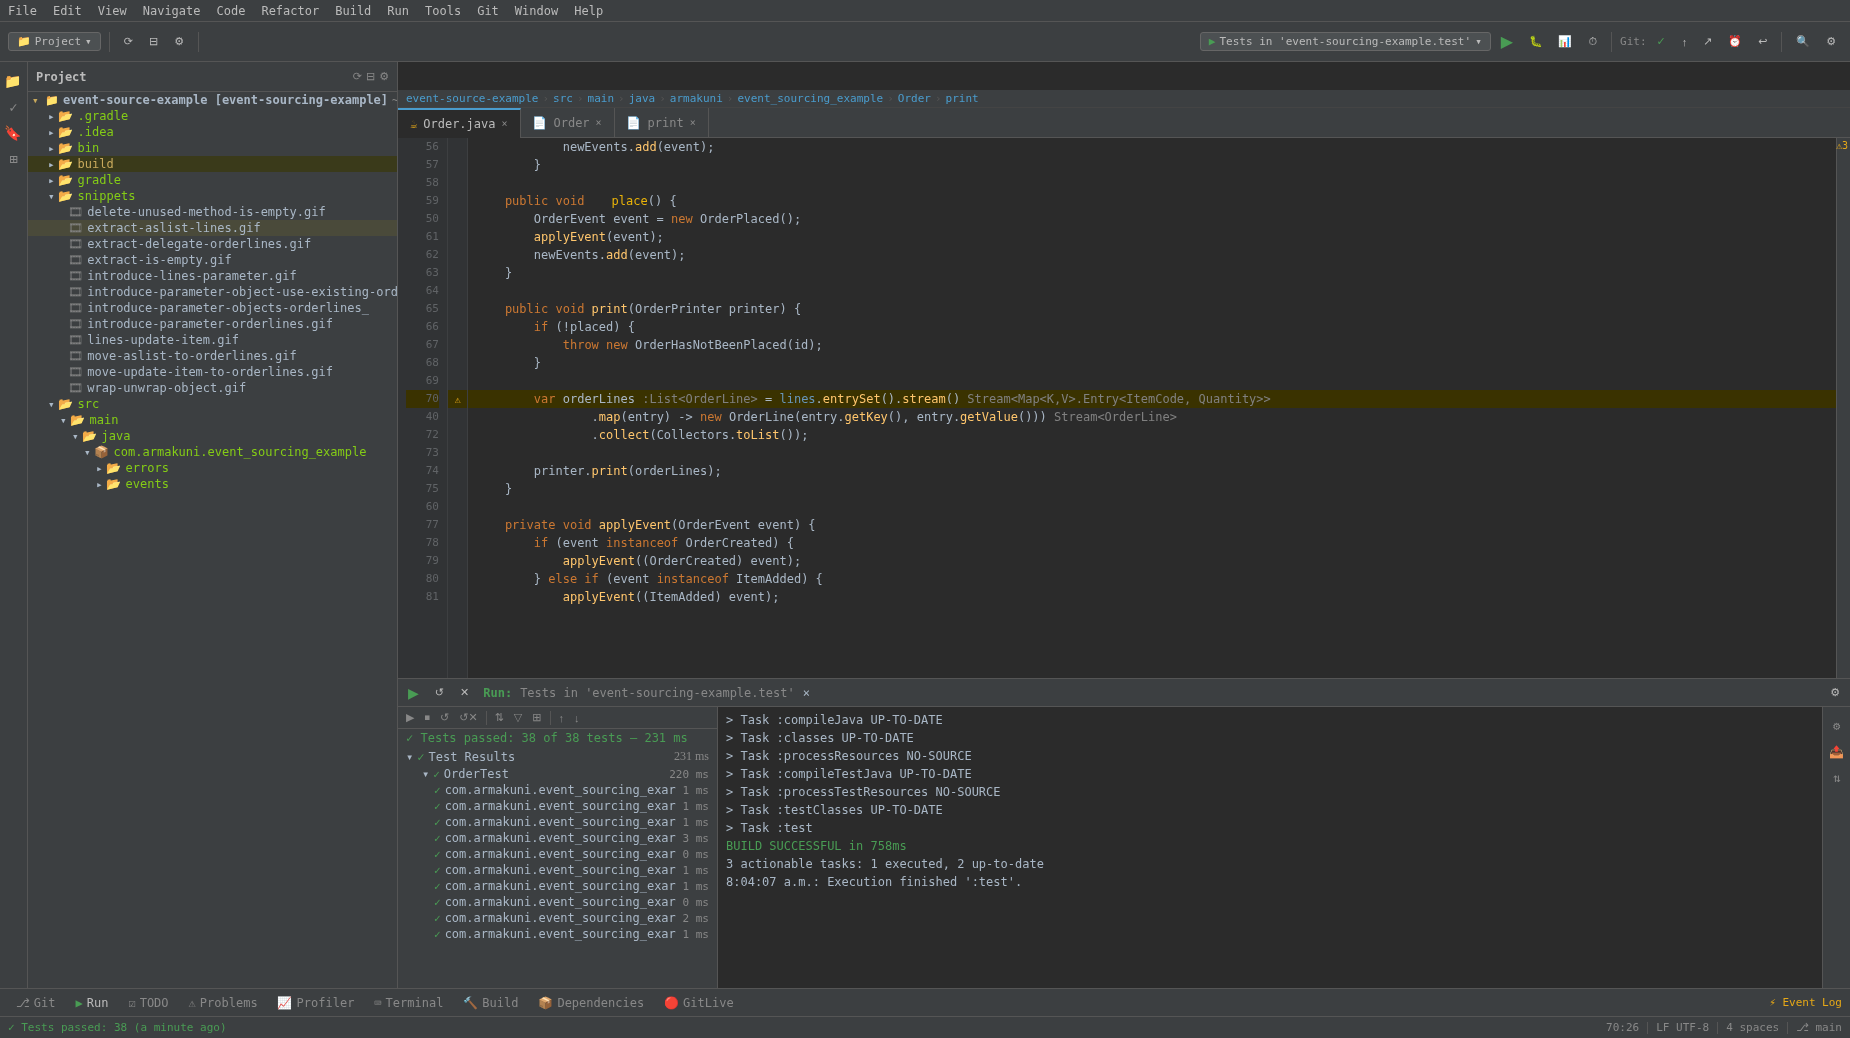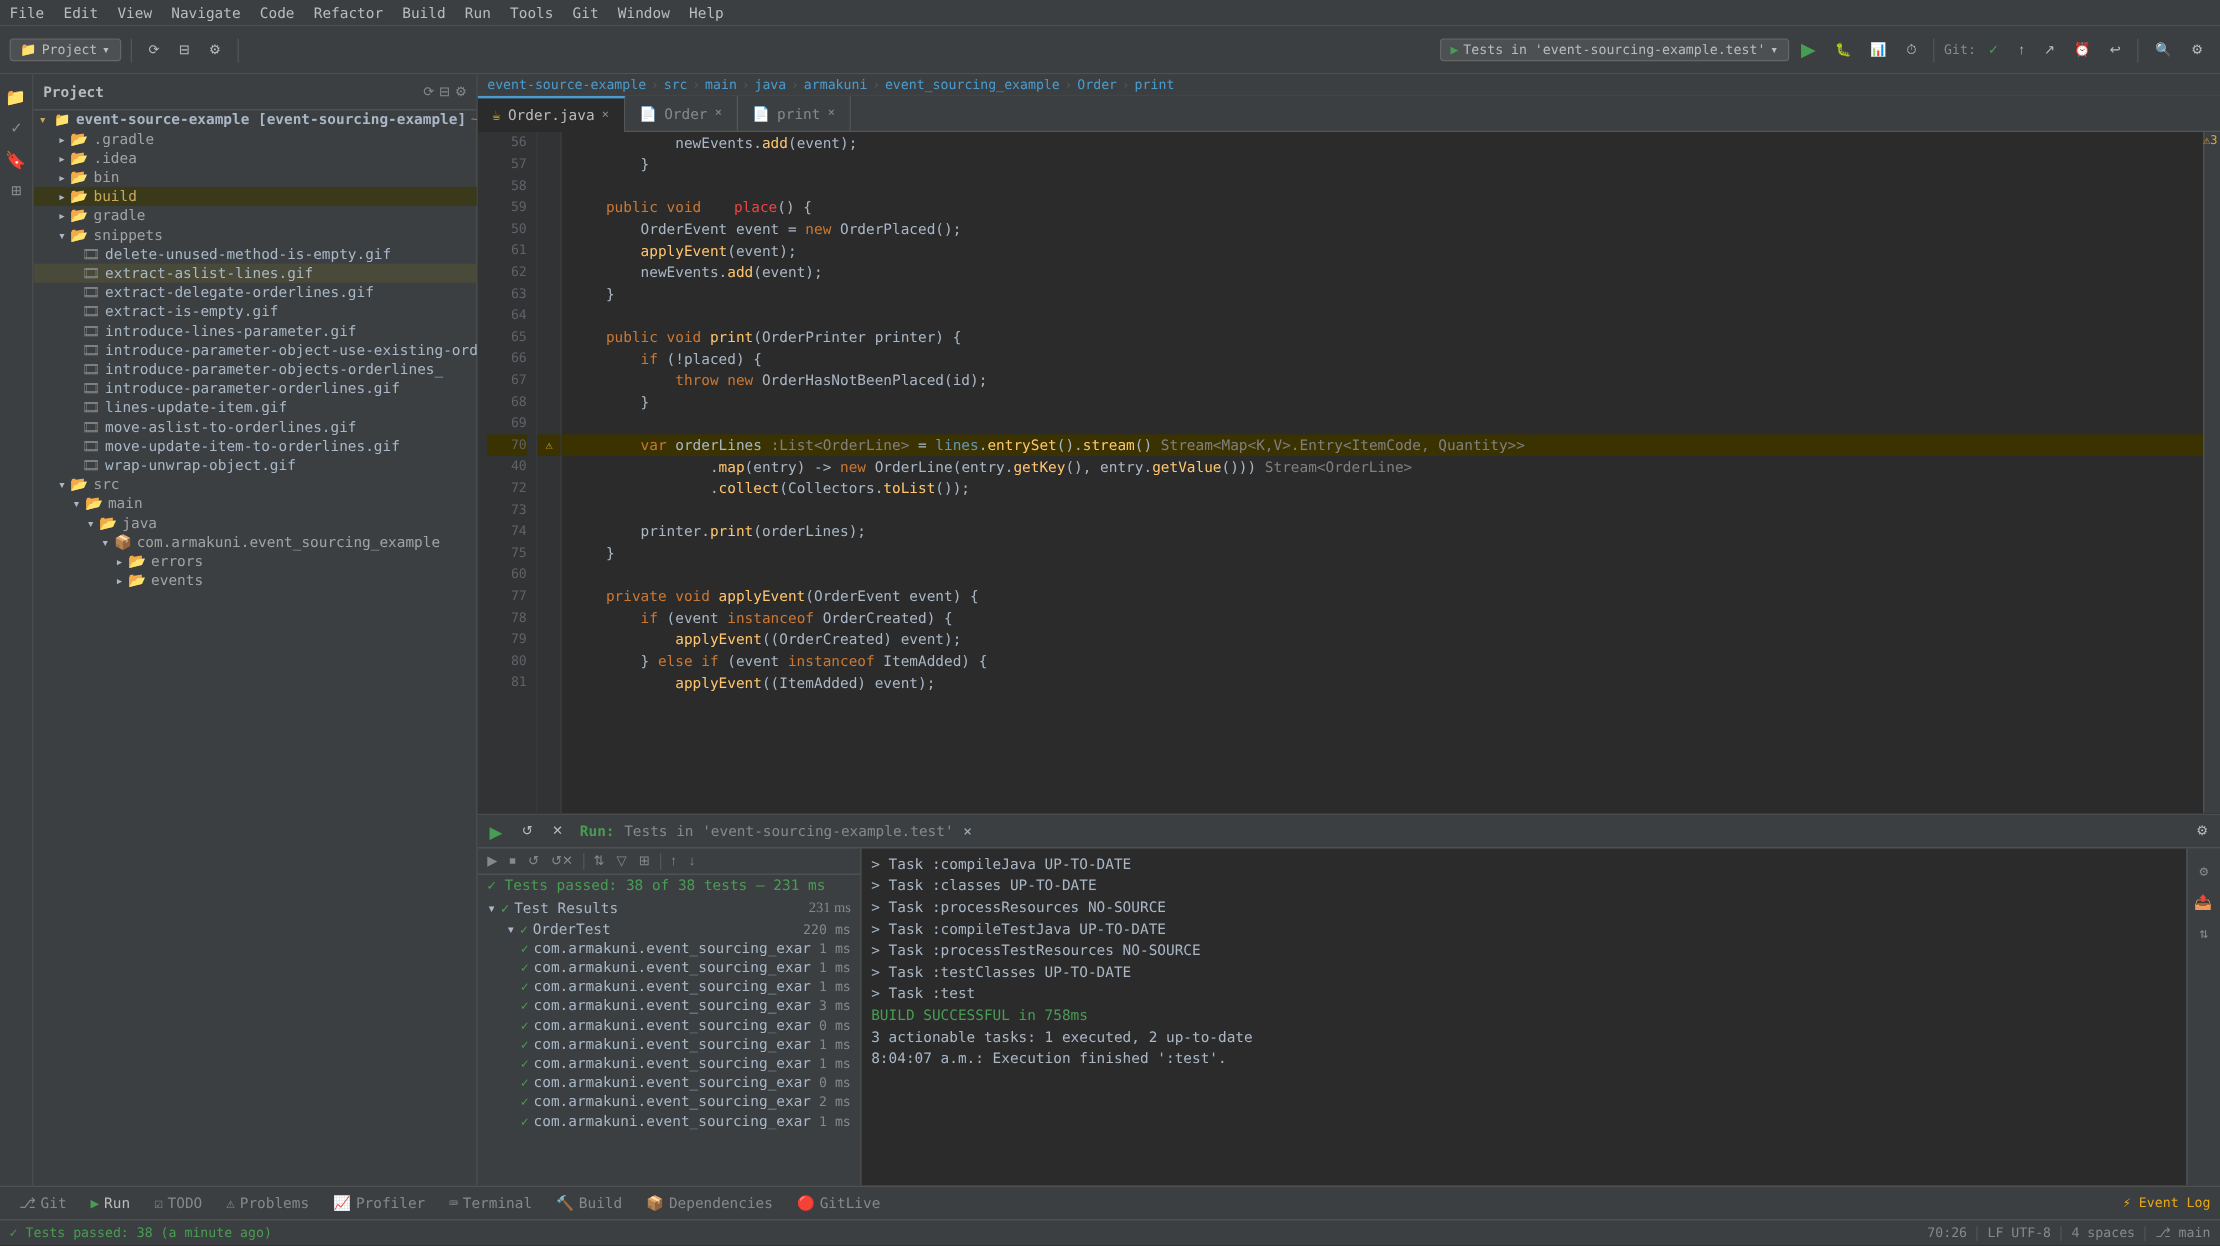--- a/index.html
+++ b/index.html
@@ -19,21 +19,21 @@
     .sidebar { width: 370px; background: #3c3f41; border-right: 1px solid #555; display: flex; flex-direction: column; flex-shrink: 0; }
     .sidebar-header { display: flex; align-items: center; padding: 4px 8px; background: #3c3f41; border-bottom: 1px solid #555; height: 30px; }
     .sidebar-title { color: #bbbbbb; font-size: 12px; font-weight: bold; }
     .sidebar-actions { margin-left: auto; display: flex; gap: 4px; }
     .sidebar-action-btn { background: transparent; border: none; color: #888; cursor: pointer; font-size: 11px; }
     
     .file-tree { flex: 1; overflow-y: auto; font-size: 12px; }
     .tree-item { display: flex; align-items: center; padding: 1px 0; padding-left: 8px; cursor: pointer; white-space: nowrap; }
     .tree-item.selected { background: #4c5052; }
     .tree-item .icon { margin-right: 4px; font-size: 11px; }
-    .tree-item .label { color: #a3a3a3; font-size: 12px; }
+    .tree-item .label { color: #84cc16; font-size: 12px; }
     .tree-item .label.gif { color: #a9b7c6; }
     .folder-icon { color: #c8a95c; }
     
     
     .editor-area { flex: 1; display: flex; flex-direction: column; overflow: hidden; }
     
     
     .tab-bar { background: #3c3f41; display: flex; align-items: center; border-bottom: 1px solid #555; height: 30px; flex-shrink: 0; }
     .tab { display: flex; align-items: center; padding: 0 12px; height: 30px; cursor: pointer; border-right: 1px solid #555; font-size: 12px; color: #888; gap: 6px; }
     .tab.active { background: #2b2b2b; color: #bbbbbb; border-top: 2px solid #4a9ccd; }
@@ -85,21 +85,21 @@
     
     .bottom-toolbar { height: 28px; background: #3c3f41; border-top: 1px solid #555; display: flex; align-items: center; padding: 0 8px; gap: 4px; flex-shrink: 0; }
     .bottom-toolbar-tab { display: flex; align-items: center; gap: 4px; padding: 2px 8px; font-size: 12px; color: #888; cursor: pointer; border-radius: 3px; }
     .bottom-toolbar-tab.active { color: #bbbbbb; }
     
     
     ::-webkit-scrollbar { width: 8px; height: 8px; }
     ::-webkit-scrollbar-track { background: #3c3f41; }
     ::-webkit-scrollbar-thumb { background: #555; border-radius: 4px; }
     
-    .breadcrumb { display: flex; align-items: center; padding: 2px 8px; background: #3c3f41; border-bottom: 1px solid #444; font-size: 11px; color: #888; gap: 4px; flex-shrink: 0; }
+    .breadcrumb { display: flex; align-items: center; padding: 2px 8px; background: #3c3f41; border-bottom: 1px solid #444; font-size: 11px; color: #888; gap: 4px; flex-shrink: 0; margin-top: 28px; }
     .breadcrumb span { color: #888; }
     .breadcrumb a { color: #4a9ccd; cursor: pointer; text-decoration: none; }
     .breadcrumb .sep { color: #555; }
     
     .left-strip { width: 28px; background: #3c3f41; border-right: 1px solid #555; display: flex; flex-direction: column; align-items: center; padding-top: 8px; gap: 4px; flex-shrink: 0; }
     .left-strip-btn { width: 22px; height: 22px; display: flex; align-items: center; justify-content: center; color: #888; cursor: pointer; font-size: 14px; border-radius: 3px; }
     
     .right-strip { width: 28px; background: #3c3f41; border-left: 1px solid #555; display: flex; flex-direction: column; align-items: center; padding-top: 8px; gap: 4px; flex-shrink: 0; }
     
     .inner-main { display: flex; flex: 1; overflow: hidden; }
@@ -408,21 +408,21 @@
           <div class="gutter-item"></div>
           <div class="gutter-item"></div>
           <div class="gutter-item"></div>
           <div class="gutter-item"></div>
         </div>
 
         <div class="code-content">
           <div class="code-line"><span style="color:#a9b7c6;">            newEvents.</span><span style="color:#ffc66d;">add</span><span style="color:#a9b7c6;">(event);</span></div>
           <div class="code-line"><span style="color:#a9b7c6;">        }</span></div>
           <div class="code-line"></div>
-          <div class="code-line"><span class="kw">    public void </span><span style="color:#ef4444;padding-left:20px;">place</span><span style="color:#a9b7c6;">() {</span></div>
+          <div class="code-line"><span class="kw">    public void </span><span style="color:#eab308;padding-left:20px;">place</span><span style="color:#a9b7c6;">() {</span></div>
           <div class="code-line"><span style="color:#a9b7c6;">        OrderEvent event = </span><span class="kw">new </span><span style="color:#a9b7c6;">OrderPlaced();</span></div>
           <div class="code-line"><span style="color:#a9b7c6;">        </span><span style="color:#ffc66d;">applyEvent</span><span style="color:#a9b7c6;">(event);</span></div>
           <div class="code-line"><span style="color:#a9b7c6;">        newEvents.</span><span style="color:#ffc66d;">add</span><span style="color:#a9b7c6;">(event);</span></div>
           <div class="code-line"><span style="color:#a9b7c6;">    }</span></div>
           <div class="code-line"></div>
           <div class="code-line"><span class="kw">    public void </span><span style="color:#ffc66d;">print</span><span style="color:#a9b7c6;">(OrderPrinter printer) {</span></div>
           <div class="code-line"><span style="color:#a9b7c6;">        </span><span class="kw">if </span><span style="color:#a9b7c6;">(!placed) {</span></div>
           <div class="code-line"><span style="color:#a9b7c6;">            </span><span class="kw">throw new </span><span style="color:#a9b7c6;">OrderHasNotBeenPlaced(id);</span></div>
           <div class="code-line"><span style="color:#a9b7c6;">        }</span></div>
           <div class="code-line"></div>

